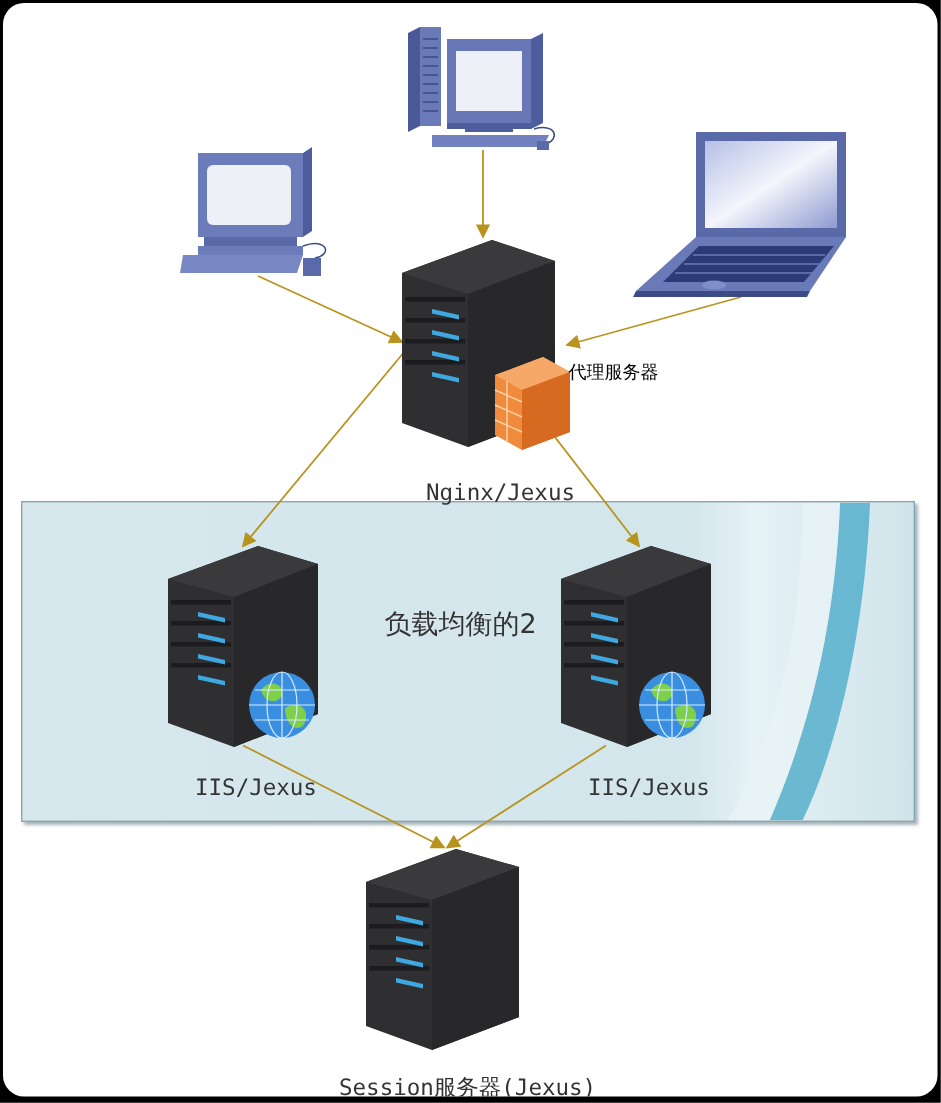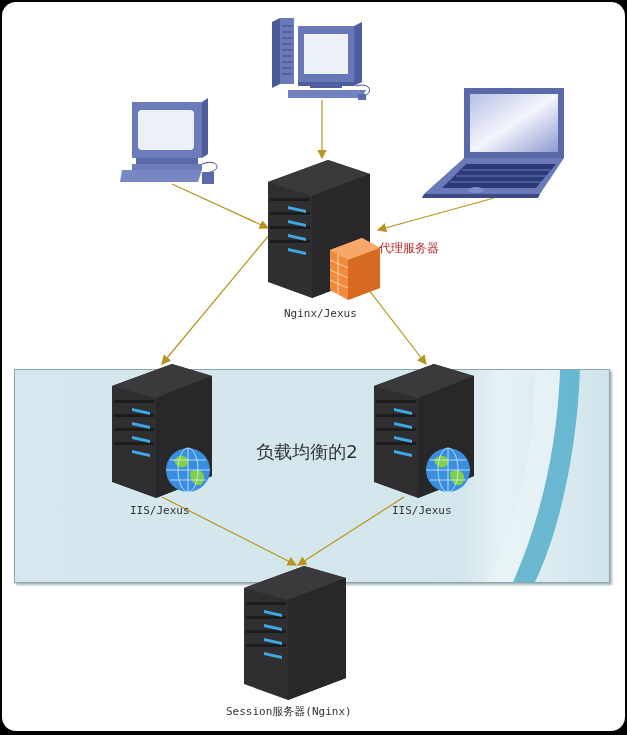--- a/index.html
+++ b/index.html
@@ -1,24 +1,24 @@
 <!DOCTYPE html>
 <html><head>
 <meta charset="utf-8">
 <style>
   html, body { margin: 0; padding: 0; background: #000; }
   body { width: 627px; height: 735px; position: relative; overflow: hidden; font-family: "DejaVu Sans", sans-serif; }
   .canvas { position: absolute; left: 2px; top: 2px; width: 623px; height: 729px; background: #fff; border-radius: 14px; overflow: hidden; }
   .lb-box { position: absolute; left: 12px; top: 332px; width: 594px; height: 212px; border: 1px solid #8aa6b0;
     background: linear-gradient(90deg, #d6e8ee 0%, #d3e6ec 75%, #e6f2f6 82%, #cfe4ea 100%);
-    box-shadow: 2px 2px 2px rgba(80,110,120,0.5); overflow: hidden; margin-top: 35px; }
+    box-shadow: 2px 2px 2px rgba(80,110,120,0.5); overflow: hidden; }
   .lb-swoosh { position: absolute; left: 0; top: 0; }
   .lb-title { position: absolute; left: 232px; top: 70px; width: 120px; text-align: center; font-size: 18px; line-height: 24px; color: #333; font-family: "DejaVu Sans", sans-serif; }
-  .label { position: absolute; font-family: "DejaVu Sans Mono", monospace; font-size: 11px; color: #333; white-space: nowrap; }
-  .label-cn { position: absolute; font-size: 12px; color: #b91c1c; white-space: nowrap; }
+  .label { position: absolute; font-family: "DejaVu Sans Mono", monospace; font-size: 15px; color: #333; white-space: nowrap; margin-top: 12px; }
+  .label-cn { position: absolute; font-size: 12px; color: #000000; white-space: nowrap; }
   .node { position: absolute; }
   svg.links { position: absolute; left: 0; top: 0; }
 </style>
 </head>
 <body>
 
 <div class="canvas">
 
   <div class="lb-box">
     <svg class="lb-swoosh" width="594" height="212">
@@ -203,15 +203,15 @@
         <rect x="4" y="64" width="40" height="3"></rect>
         <rect x="4" y="78" width="40" height="3"></rect>
       </g>
     <g fill="#3fa8e0">
         <polygon points="22,44 40,48 40,51 22,47"></polygon>
         <polygon points="22,58 40,62 40,65 22,61"></polygon>
         <polygon points="22,72 40,76 40,79 22,75"></polygon>
         <polygon points="22,86 40,90 40,93 22,89"></polygon>
       </g>
   </svg>
-  <div class="label" style="left:224px;top:702px">Session服务器(Nginx)</div>
+  <div class="label" style="left:224px;top:702px">Session服务器(Jexus)</div>
 
 </div>
 
 </body></html>

